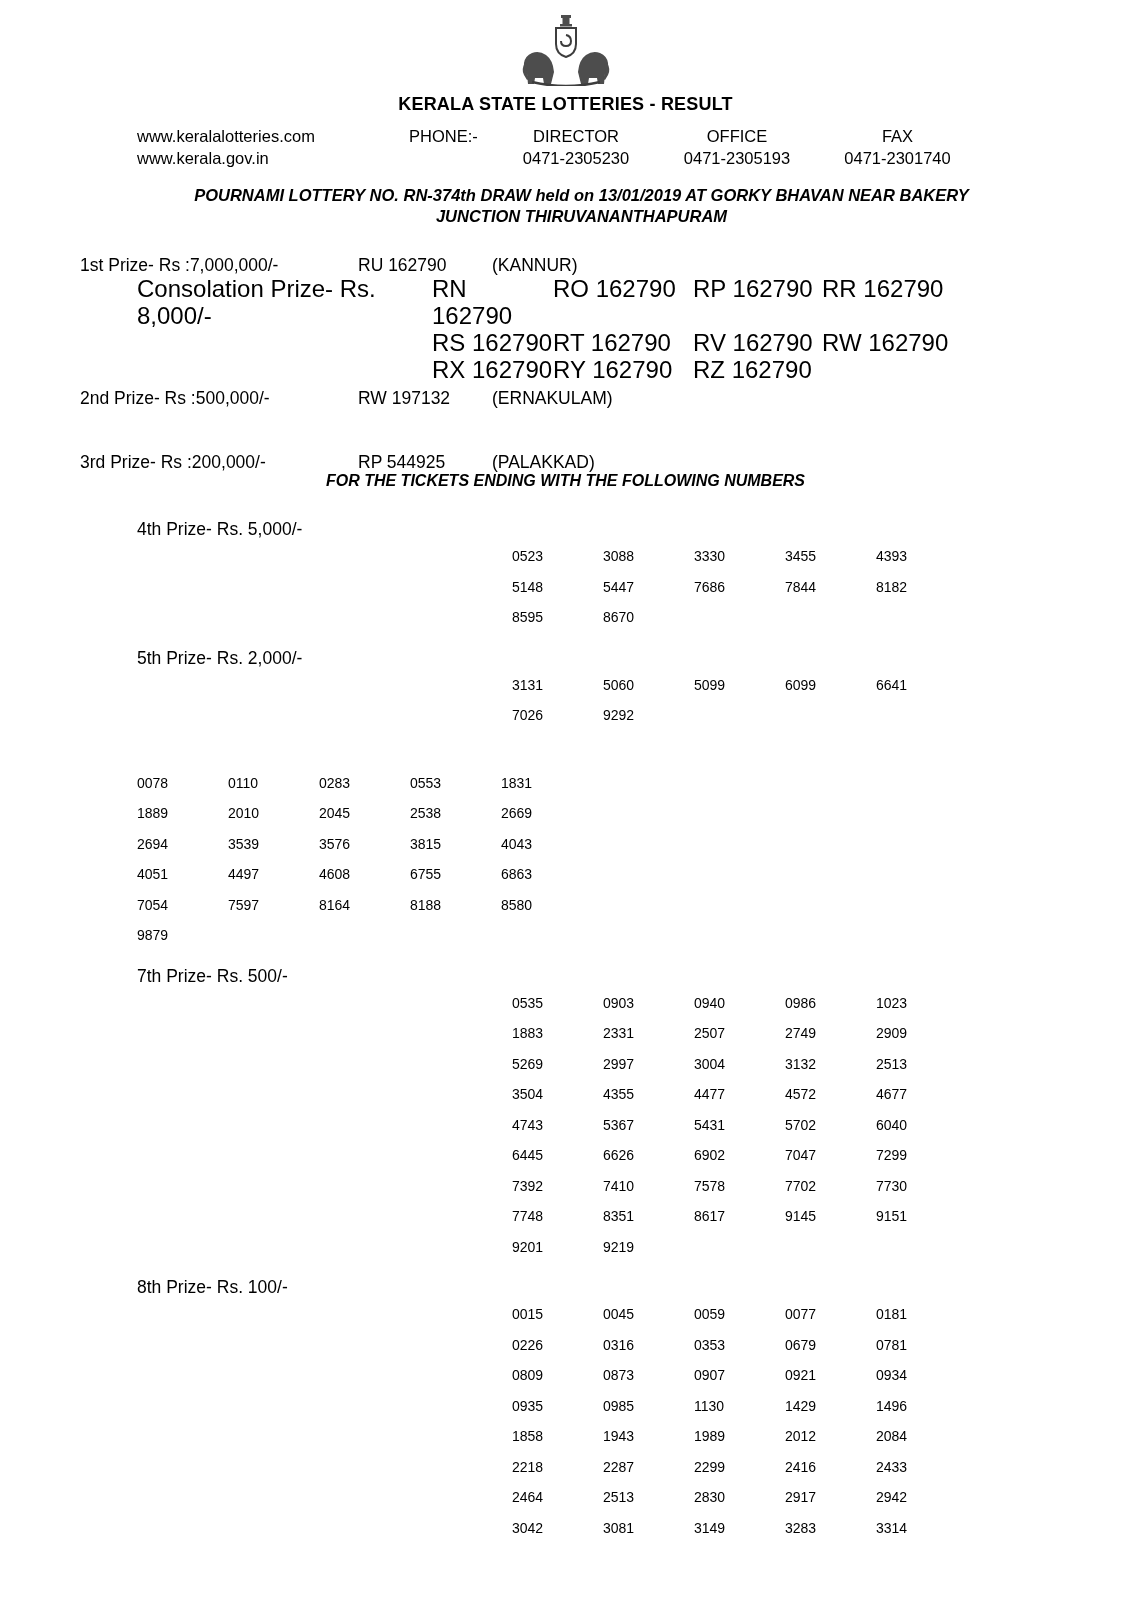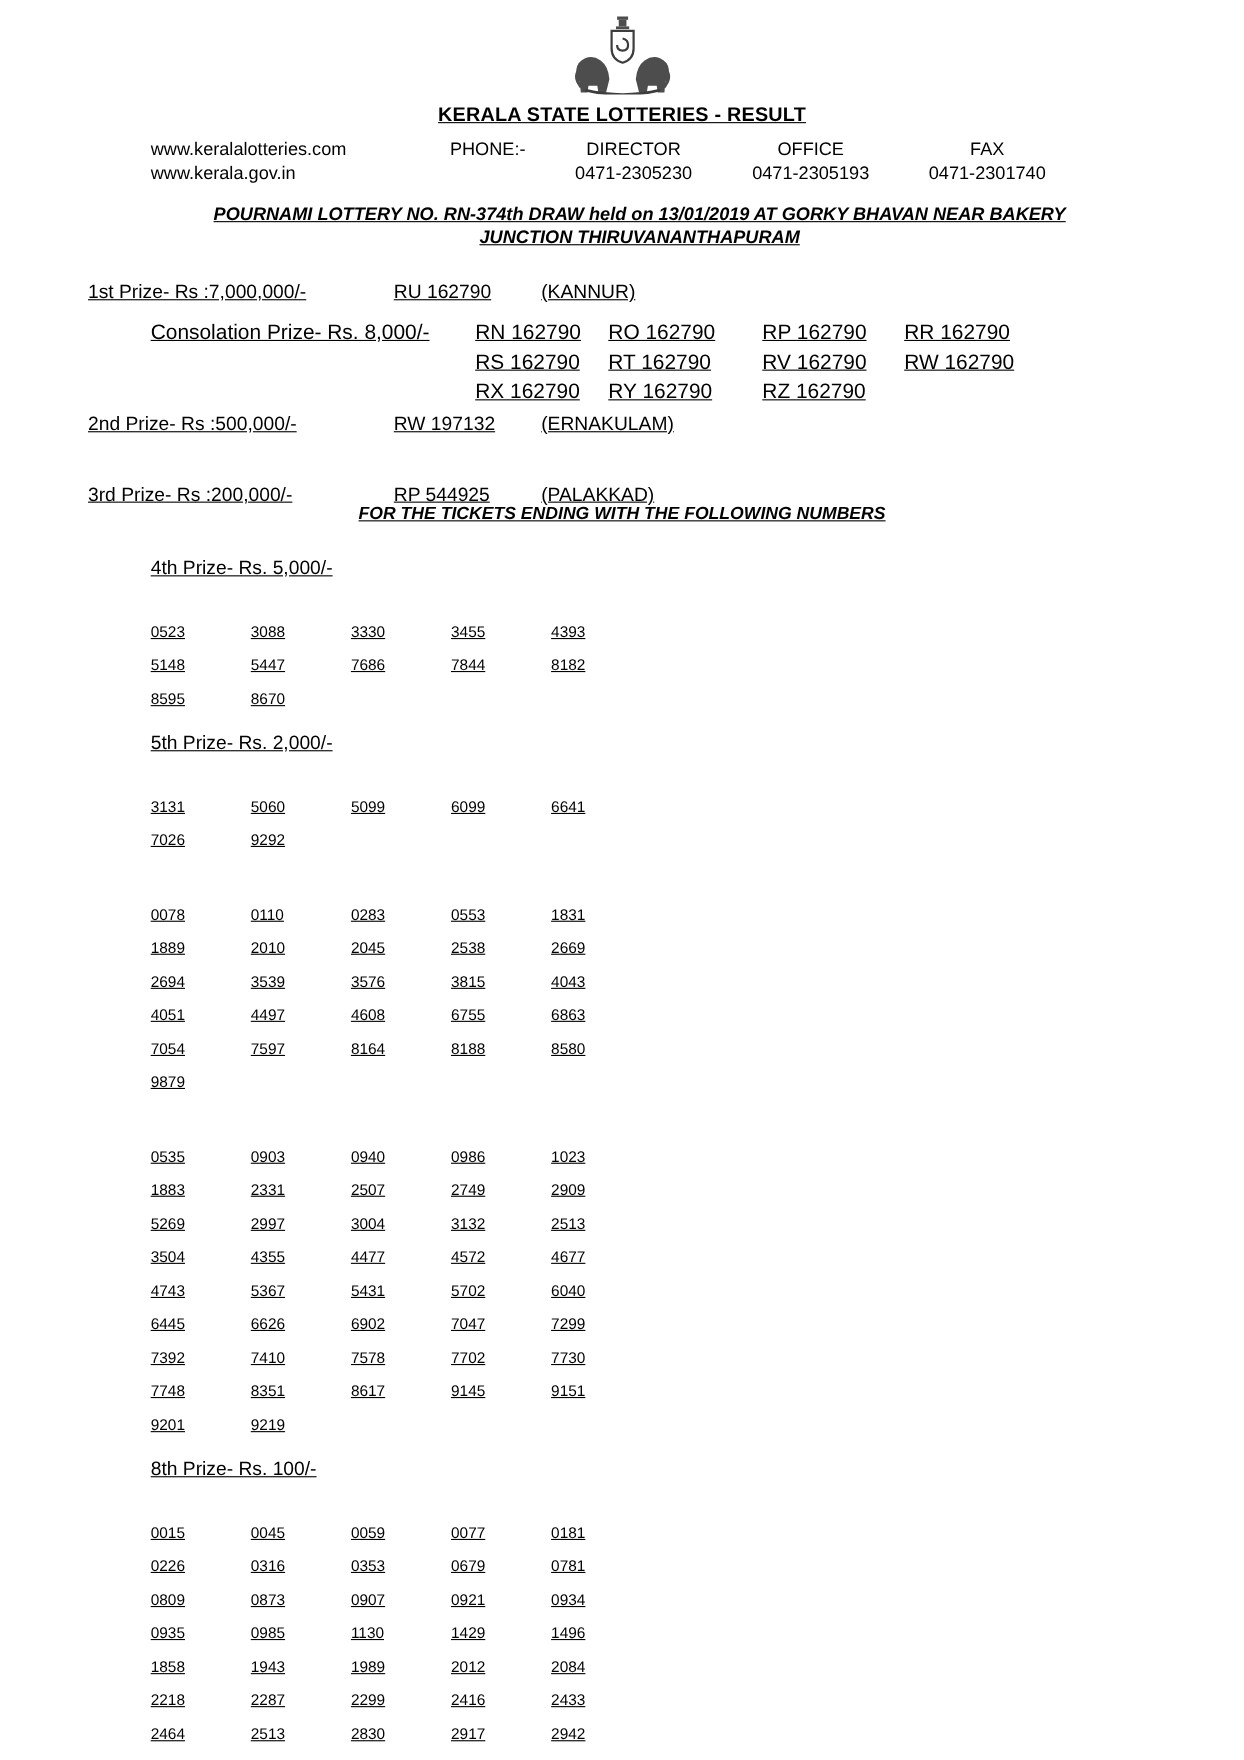--- a/index.html
+++ b/index.html
@@ -5,21 +5,20 @@
   html, body { margin: 0; padding: 0; background: #ffffff; }
   .page {
     position: relative;
     width: 1131px;
     height: 1600px;
     margin: 0 auto;
     background: #ffffff;
     font-family: "Liberation Sans", sans-serif;
     color: #000000;
     overflow: hidden;
-    text-decoration: underline;
   }
   .emblem-wrap { text-align: center; padding-top: 14px; height: 72px; }
   .page-title {
     margin: 8px 0 0 0;
     text-align: center;
     font-size: 18px;
     font-weight: 700;
     letter-spacing: 0.2px;
   }
   .contact-row {
@@ -49,39 +48,38 @@
     margin-left: 80px;
     font-size: 17.5px;
     line-height: 20px;
   }
   .pl-label  { width: 278px; }
   .pl-ticket { width: 134px; }
   .first-prize  { margin-top: 28px; }
   .cons-block {
     display: flex;
     margin-left: 137px;
-    margin-top: 14px;
-    font-size: 19px;
+    font-size: 24px;
     line-height: 27px;
   }
   .cons-label { width: 295px; }
   .cons-grid  {
     display: grid;
     grid-template-columns: 121px 140px 129px auto;
   }
   .second-prize { margin-top: 2px; line-height: 27px; }
   .third-prize  { margin-top: 40px; }
   .ending-heading {
     text-align: center;
     font-size: 16px;
     font-weight: 700;
     font-style: italic;
   }
   .ending-wrap { margin-top: 24px; }
-  .ending-section { display: flex; margin-left: 137px; flex-direction: column; }
+  .ending-section { display: flex; margin-left: 137px; }
   .ending-section + .ending-section { margin-top: 10px; }
   .es-label {
     width: 375px;
     font-size: 17.5px;
     line-height: 30.5px;
   }
   .es-grid {
     display: grid;
     grid-template-columns: repeat(5, 91px);
     font-size: 14px;
@@ -235,20 +233,21 @@
           <span class="num">7054</span>
           <span class="num">7597</span>
           <span class="num">8164</span>
           <span class="num">8188</span>
           <span class="num">8580</span>
           <span class="num">9879</span>
         </div>
     </div>
 
     <div class="ending-section">
+      <div class="es-label">7th Prize- Rs. 500/-</div>
       <div class="es-grid">
           <span class="num">0535</span>
           <span class="num">0903</span>
           <span class="num">0940</span>
           <span class="num">0986</span>
           <span class="num">1023</span>
           <span class="num">1883</span>
           <span class="num">2331</span>
           <span class="num">2507</span>
           <span class="num">2749</span>

